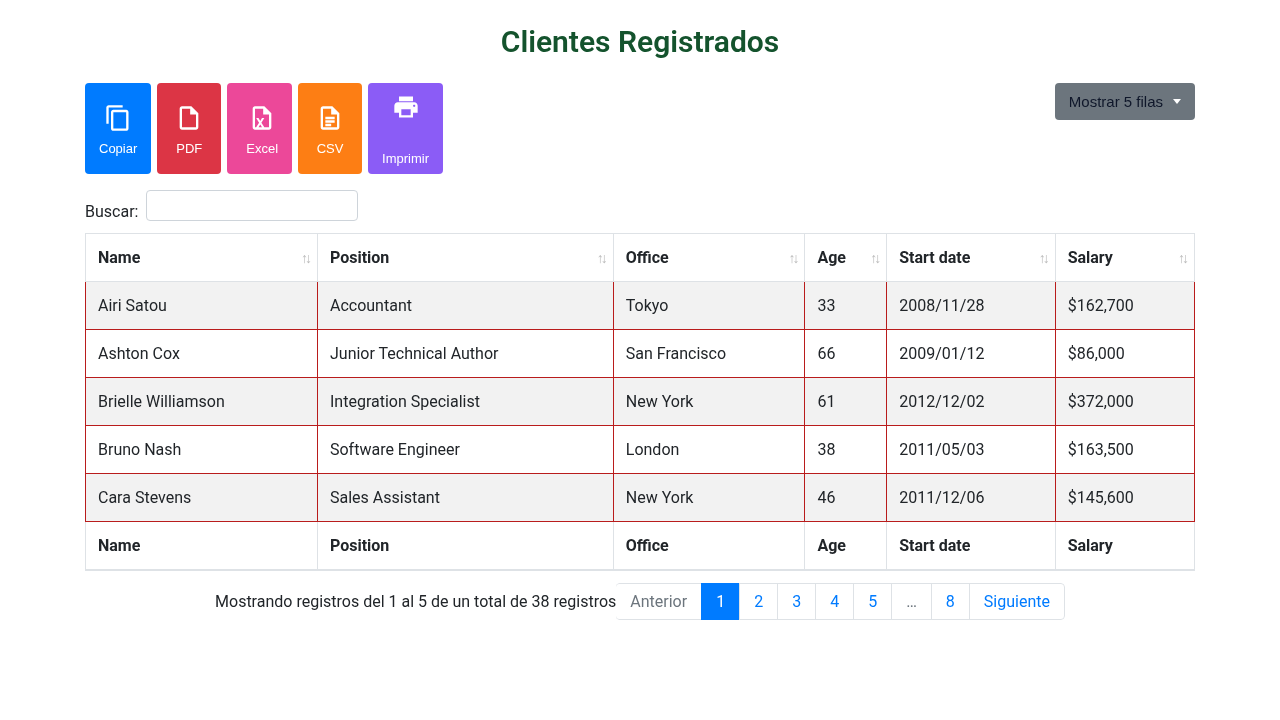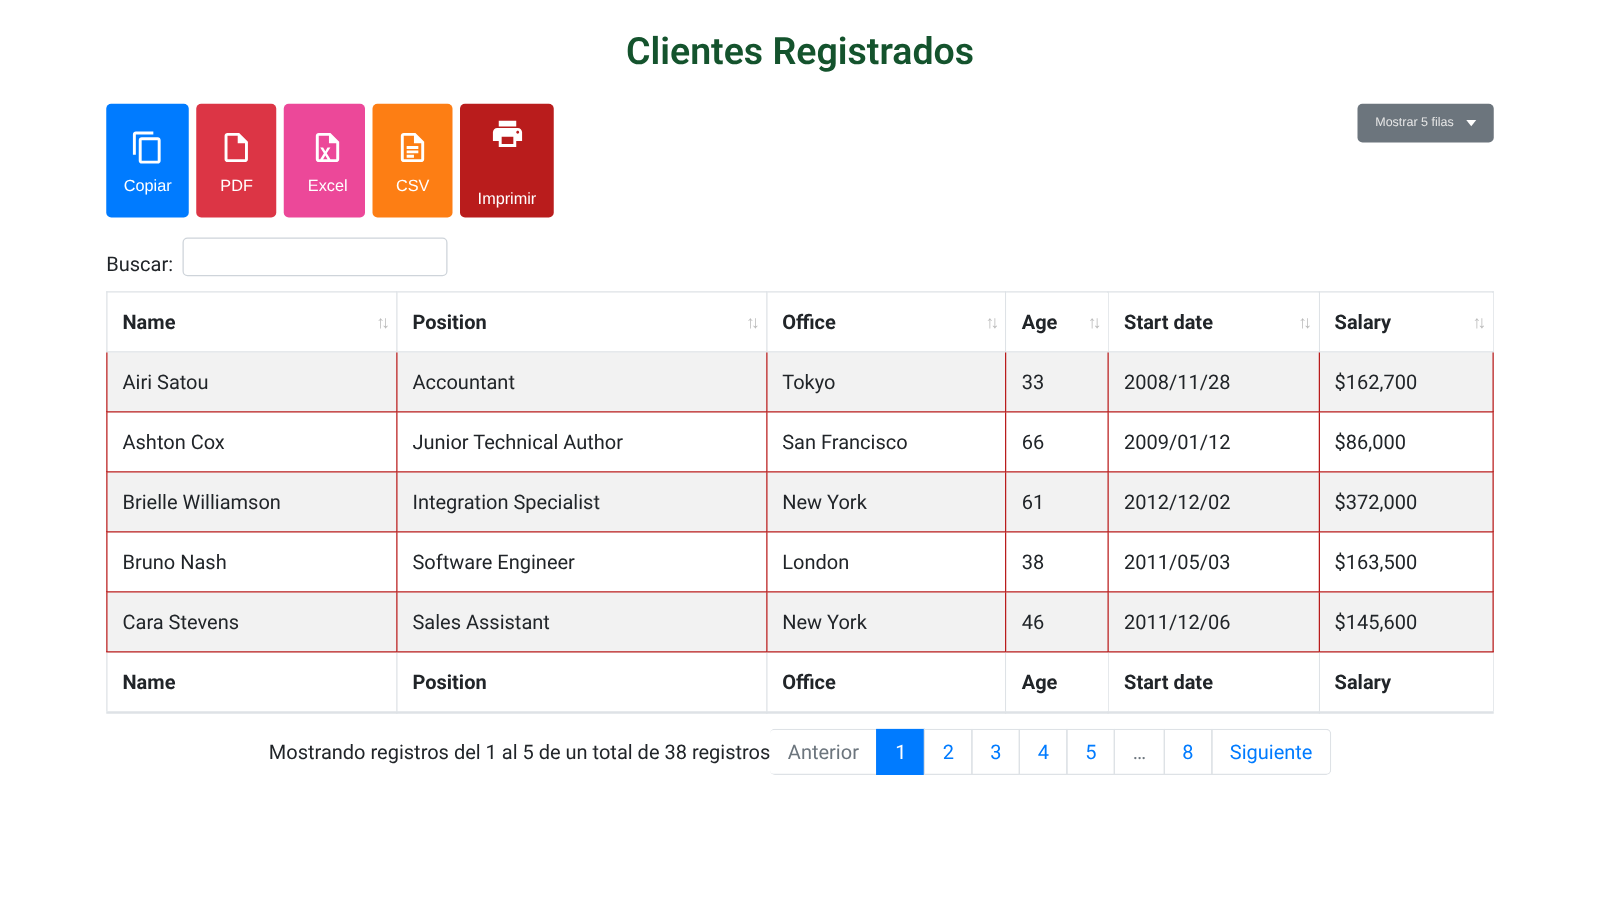--- a/index.html
+++ b/index.html
@@ -44,28 +44,28 @@
     min-width: 64px;
     min-height: 72px;
     justify-content: center;
   }
   .btn svg { fill: #fff; width: 28px; height: 28px; }
   .btn span.lbl { margin-top: 6px; font-size: 13px; }
   .btn-blue   { background: #007bff; }
   .btn-red    { background: #dc3545; }
   .btn-green  { background: #ec4899; padding-left: 19px; }
   .btn-orange { background: #fd7e14; }
-  .btn-purple { background: #b91c1c; gap: 21px; }
+  .btn-purple { background: #8b5cf6; gap: 21px; }
   .rows-dropdown {
     background: #6c757d;
-    color: #e5e5e5;
+    color: #0f172a;
     border: none;
     border-radius: 4px;
     padding: 10px 14px;
-    font-size: 10px;
+    font-size: 15px;
     cursor: pointer;
     display: flex;
     align-items: center;
     gap: 6px;
   }
   .caret {
     display: inline-block;
     width: 0; height: 0;
     border-left: 4px solid transparent;
     border-right: 4px solid transparent;

